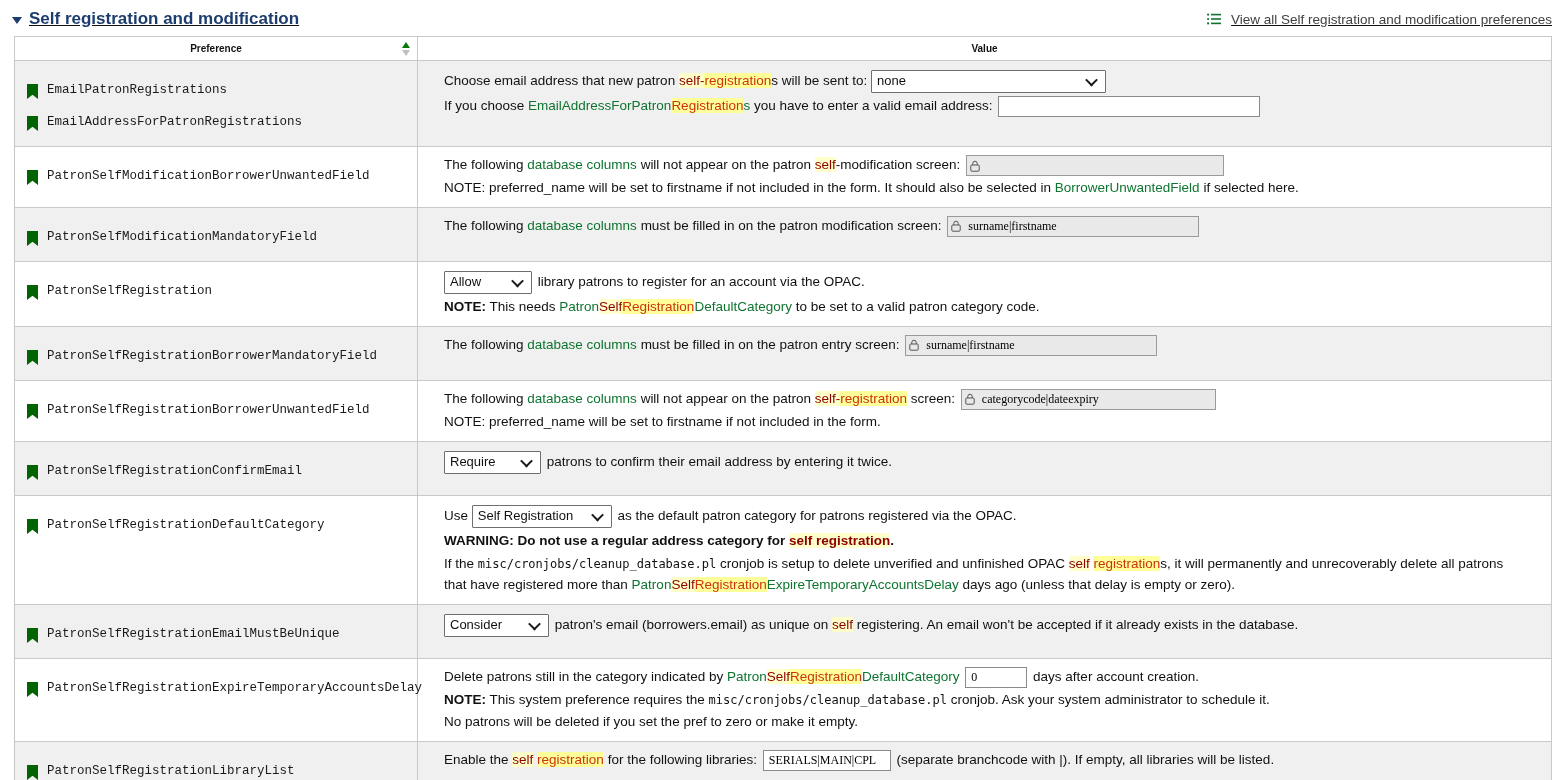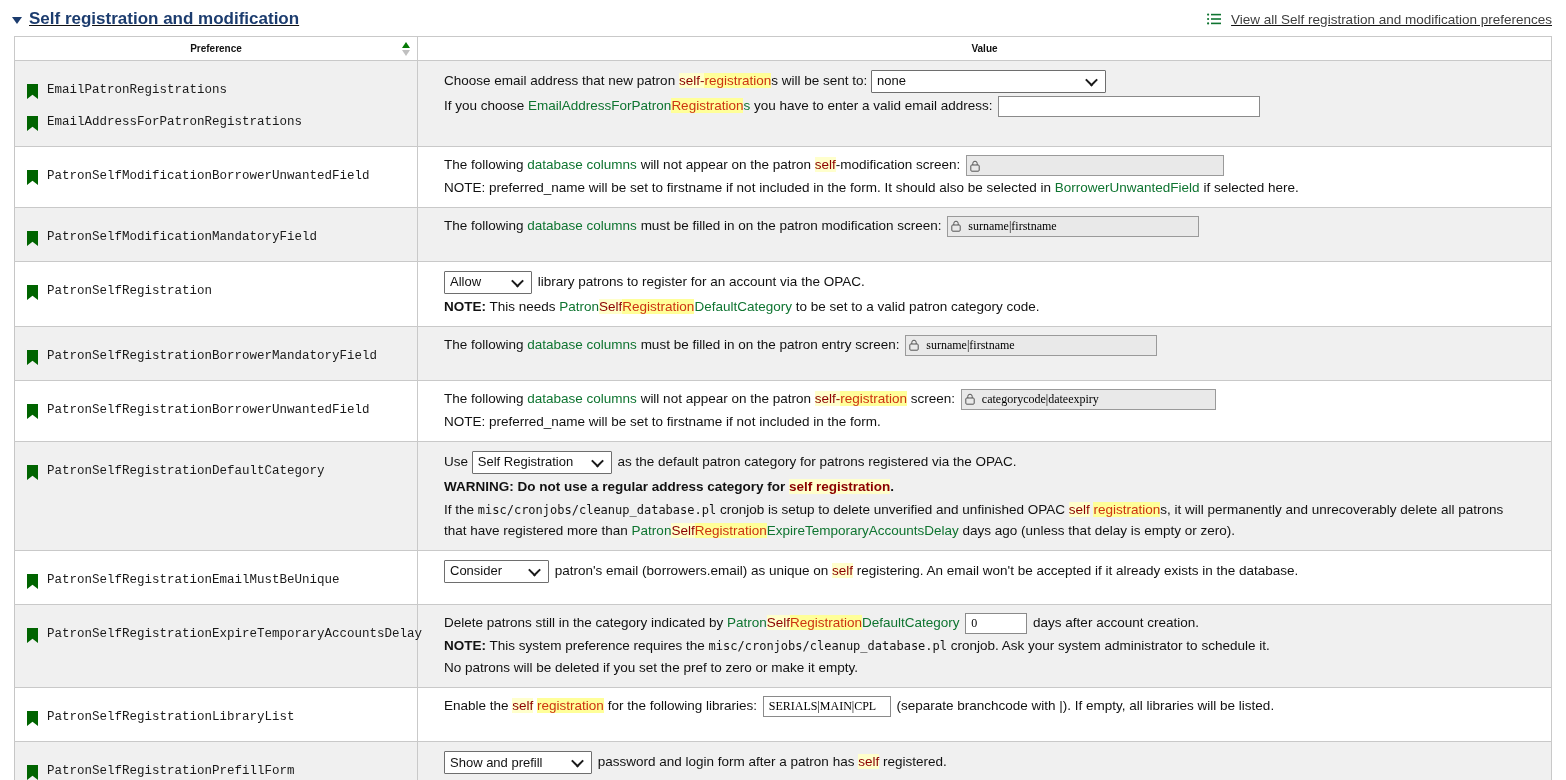--- a/index.html
+++ b/index.html
@@ -179,20 +179,36 @@
               </svg><input class="vin locked" readonly="" value="categorycode|dateexpiry" style="width: 255px;"></span></div>
           <div class="vline">NOTE: preferred_name will be set to firstname if not included in the form.</div>
         </td>
       </tr>
       <tr>
         <td class="pref">
           <div class="pname">
             <span class="bm"><svg width="11" height="15" viewBox="0 0 11 15">
                 <path d="M0 0h11v15L5.5 10.8 0 15z" fill="#006400"></path>
               </svg></span>
+            <span class="pname-t">PatronSelfRegistrationConfirmEmail</span>
+          </div>
+        </td>
+        <td class="val">
+          <div class="vline"><span class="sel" style="width: 97px;">
+              <span class="sel-label">Require</span>
+              <span class="chev"></span>
+            </span> patrons to confirm their email address by entering it twice.</div>
+        </td>
+      </tr>
+      <tr>
+        <td class="pref">
+          <div class="pname">
+            <span class="bm"><svg width="11" height="15" viewBox="0 0 11 15">
+                <path d="M0 0h11v15L5.5 10.8 0 15z" fill="#006400"></path>
+              </svg></span>
             <span class="pname-t">PatronSelfRegistrationDefaultCategory</span>
           </div>
         </td>
         <td class="val">
           <div class="vline">Use <span class="sel" style="width: 140px;">
               <span class="sel-label">Self Registration</span>
               <span class="chev"></span>
             </span> as the default patron category for patrons registered via the OPAC.</div>
           <div class="vline"><strong>WARNING: Do not use a regular address category for </strong><strong class="hl1">self registration</strong><strong>.</strong></div>
           <div class="vline">If the <span class="mono">misc/cronjobs/cleanup_database.pl</span> cronjob is setup to delete unverified and unfinished OPAC <span class="h1">self</span> <span class="h2">registration</span>s, it will permanently and unrecoverably delete all patrons that have registered more than <a class="glink">Patron</a><span class="h1">Self</span><span class="h2">Registration</span><a class="glink">ExpireTemporaryAccountsDelay</a> days ago (unless that delay is empty or zero).</div>

